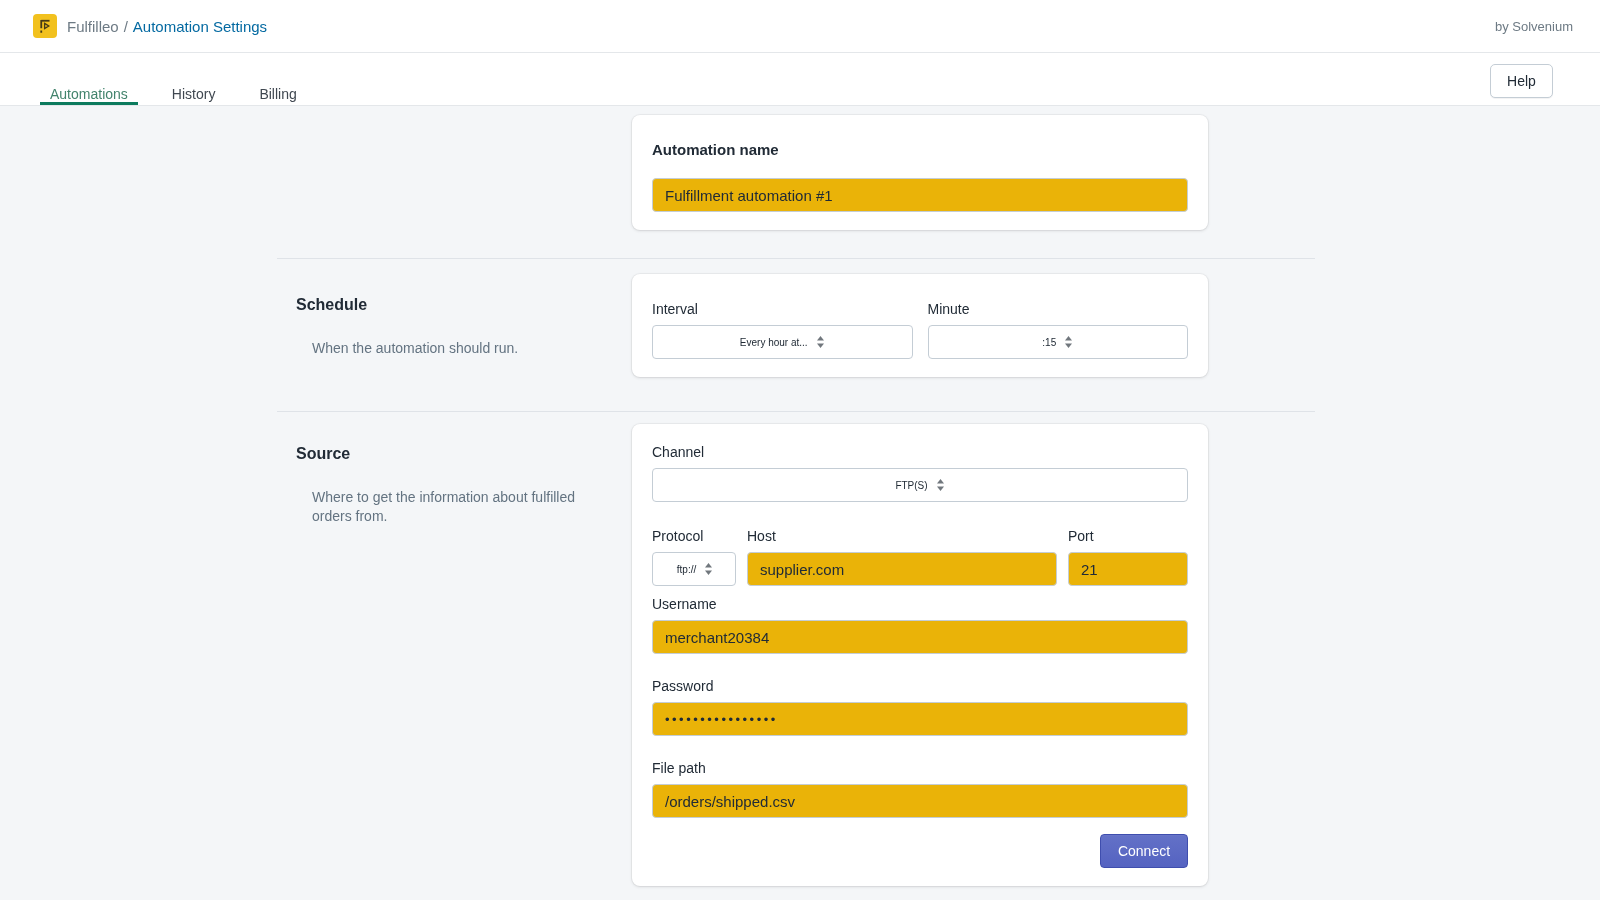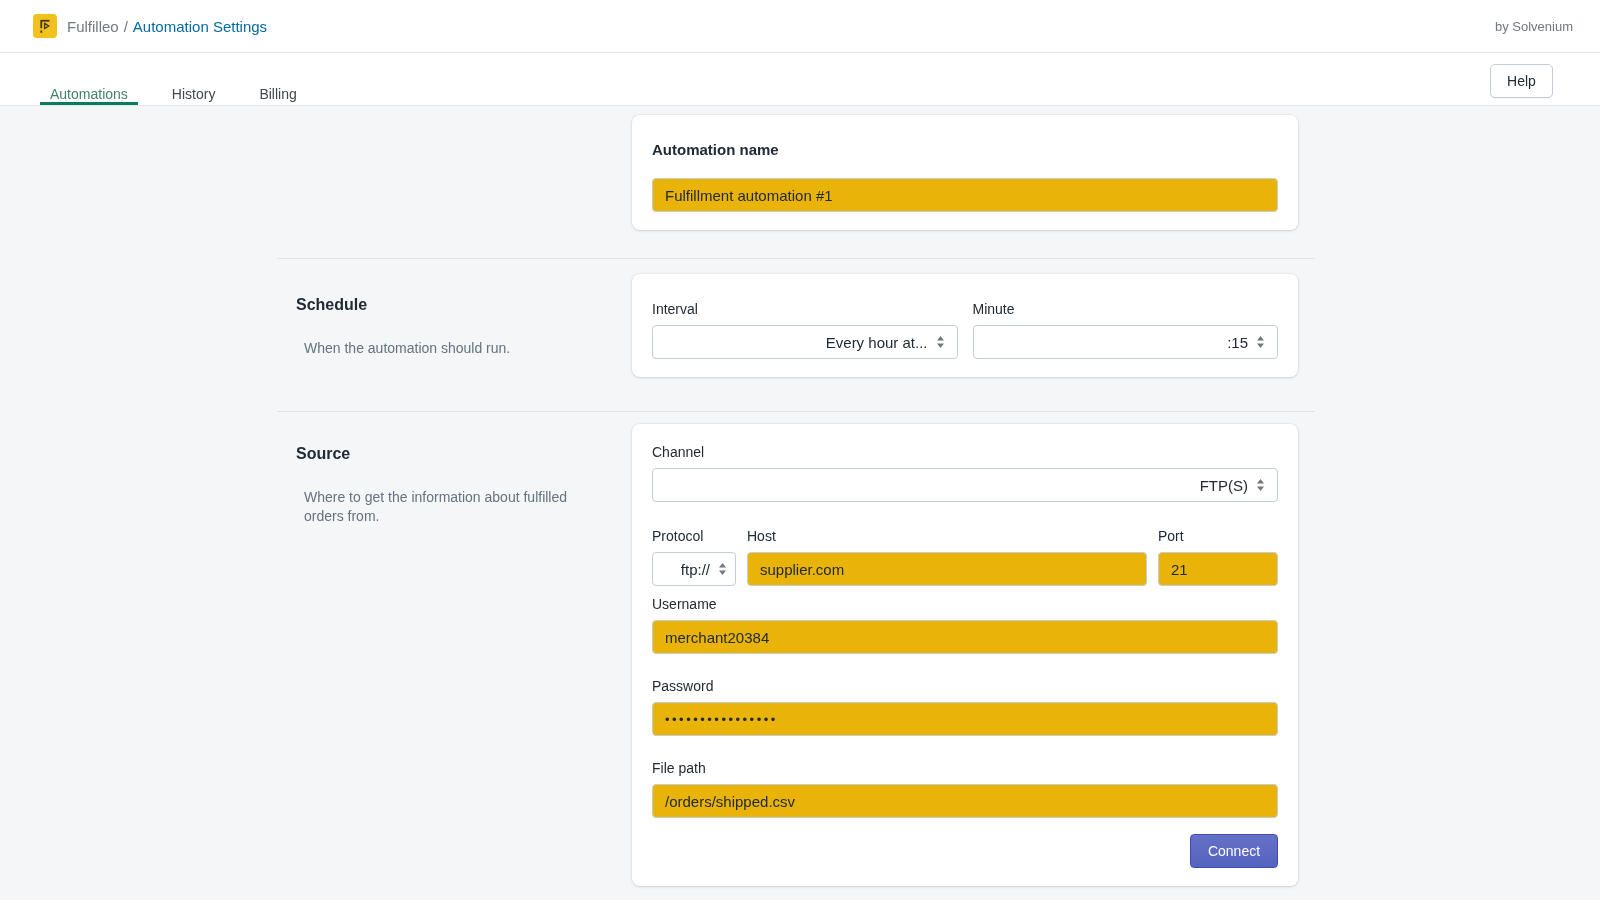--- a/index.html
+++ b/index.html
@@ -36,42 +36,42 @@
   .tab--active { color:#42836c; border-bottom-color:#0c7b5e; font-weight:400; }
   .help-btn {
     position:absolute; right:47px; top:11px; width:63px; height:34px;
     background:#ffffff; border:1px solid #c4cdd5; border-radius:5px;
     font-size:14px; color:#212b36; font-family:inherit; cursor:pointer;
     box-shadow:0 1px 0 rgba(22,29,37,0.05);
   }
 
   
   .card {
-    position:absolute; left:632px; width:666px; background:#ffffff; border-radius:8px;
+    position:absolute; left:632px; width:576px; background:#ffffff; border-radius:8px;
     box-shadow:0 0 0 1px rgba(63,63,68,0.05), 0 1px 3px 0 rgba(63,63,68,0.15);
   }
   .card-heading { font-size:15px; font-weight:700; color:#212b36; margin:0 0 20px 0; }
   .field-label { display:block; font-size:14px; color:#212b36; margin-bottom:8px; }
   .text-input {
     display:block; width:100%; height:34px; border:1px solid #c4cdd5; border-radius:4px;
     padding:0 12px; font-size:15px; color:#212b36; background:#eab308; font-family:inherit; outline:none;
   }
   .pw-input { font-size:13px; letter-spacing:2.5px; }
   .select-box {
     height:34px; border:1px solid #c4cdd5; border-radius:4px; background:#ffffff;
-    display:flex; align-items:center; justify-content:flex-end;
-    padding:0 12px; font-size:15px; color:#212b36; cursor:pointer;
+    display:flex; align-items:center; justify-content:center;
+    padding:0 12px; font-size:10px; color:#212b36; cursor:pointer;
   }
   .stepper { flex:0 0 auto; margin-left:8px; }
 
   .divider { position:absolute; left:277px; width:1038px; height:1px; background:#dfe3e8; }
 
   .section-left { position:absolute; left:296px; width:300px; }
   .section-title { font-size:16px; font-weight:700; color:#212b36; margin:0 0 25px 0; }
-  .section-desc { font-size:14px; color:#637381; line-height:19px; margin:8px; }
+  .section-desc { font-size:14px; color:#637381; line-height:19px; margin:16px; }
 
   
   #card-name { top:115px; padding:26px 20px 18px; }
 
   
   #schedule-left { top:296px; }
   #card-schedule { top:274px; padding:27px 20px 18px; }
   .two-col { display:grid; grid-template-columns:1fr 1fr; column-gap:15px; }
 
   

